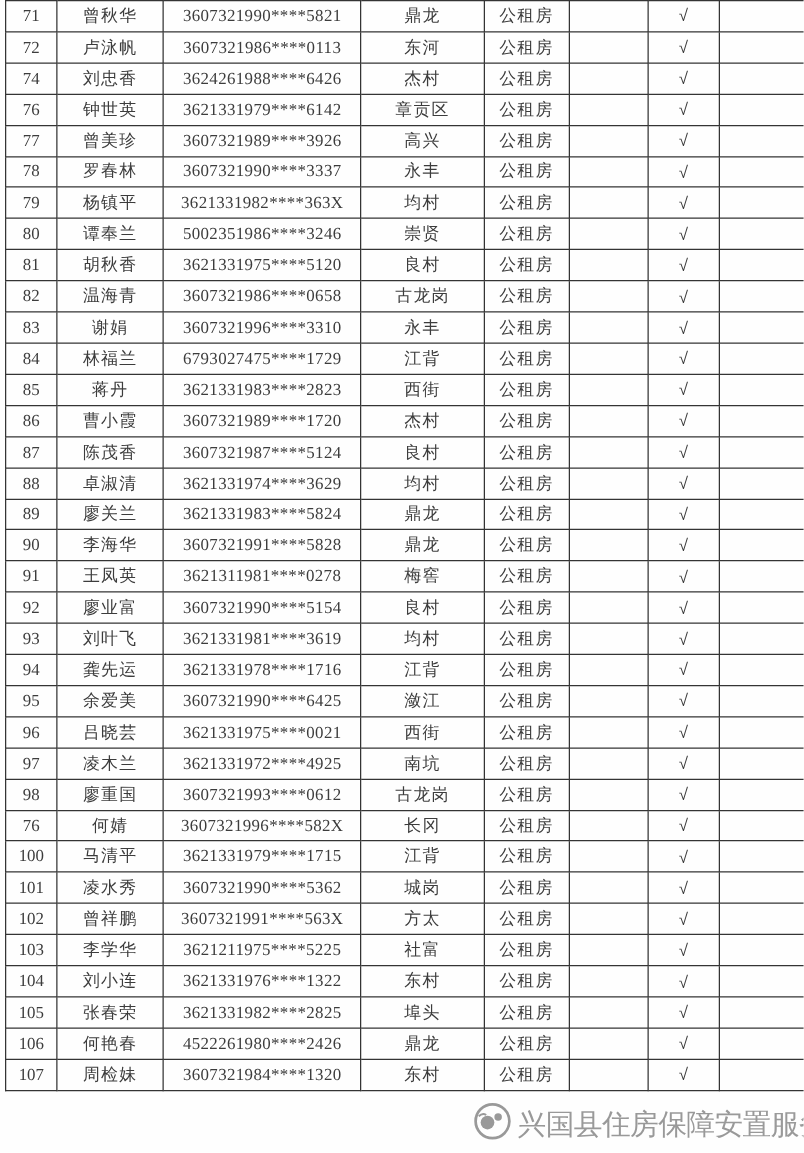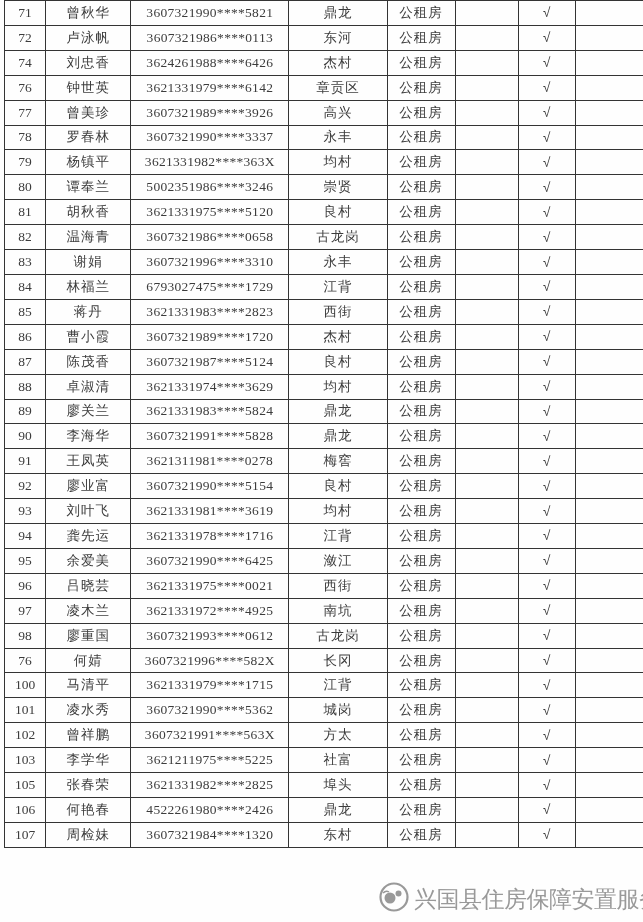--- a/index.html
+++ b/index.html
@@ -391,20 +391,30 @@
           <td class="cell-num">103</td>
           <td class="cell-name">李学华</td>
           <td class="cell-id">3621211975****5225</td>
           <td class="cell-village">社富</td>
           <td class="cell-type">公租房</td>
           <td class="cell-blank"></td>
           <td class="cell-check">√</td>
           <td class="cell-blank"></td>
         </tr>
         <tr>
+          <td class="cell-num">104</td>
+          <td class="cell-name">刘小连</td>
+          <td class="cell-id">3621331976****1322</td>
+          <td class="cell-village">东村</td>
+          <td class="cell-type">公租房</td>
+          <td class="cell-blank"></td>
+          <td class="cell-check">√</td>
+          <td class="cell-blank"></td>
+        </tr>
+        <tr>
           <td class="cell-num">105</td>
           <td class="cell-name">张春荣</td>
           <td class="cell-id">3621331982****2825</td>
           <td class="cell-village">埠头</td>
           <td class="cell-type">公租房</td>
           <td class="cell-blank"></td>
           <td class="cell-check">√</td>
           <td class="cell-blank"></td>
         </tr>
         <tr>

